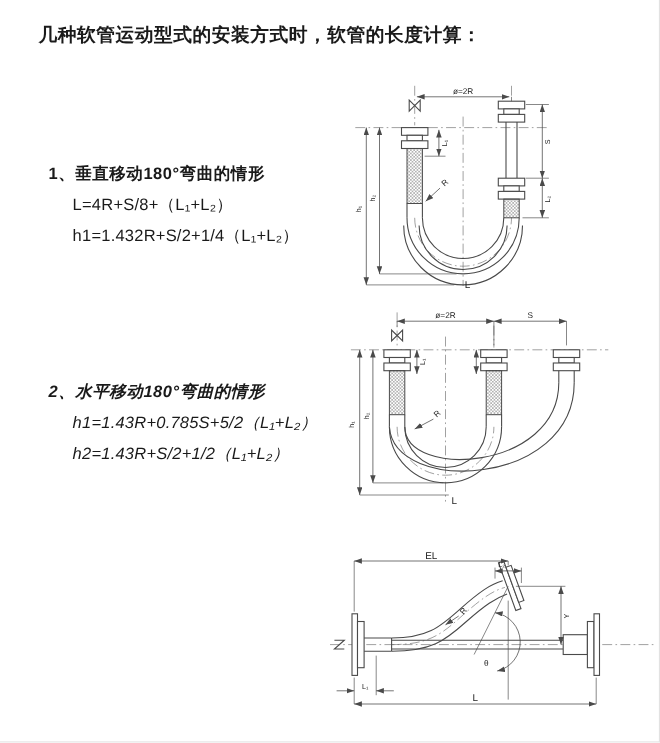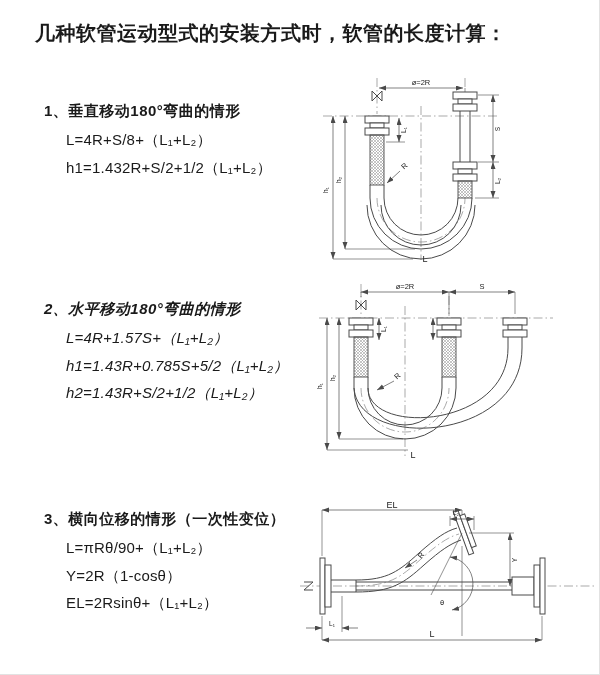--- a/index.html
+++ b/index.html
@@ -1,20 +1,20 @@
 <!DOCTYPE html>
 <html><head>
 <meta charset="utf-8">
 <style>
   html,body{margin:0;padding:0;background:#f2f2f2;}
   .page{position:relative;width:600px;height:675px;background:#ffffff;
         font-family:"Liberation Sans",sans-serif;color:#1a1a1a;overflow:hidden;
         border-right:1px solid #e2e2e2;border-bottom:1px solid #e2e2e2;box-sizing:border-box;}
-  .title{position:absolute;left:35px;top:20px;font-size:20px;font-weight:bold;letter-spacing:0.5px;}
-  .section{position:absolute;left:44px;width:300px;}
+  .title{position:absolute;left:35px;top:20px;font-size:17px;font-weight:bold;letter-spacing:0.5px;}
+  .section{position:absolute;left:44px;width:300px;margin-top:47px;}
   .sec1{top:102px;} .sec2{top:300px;font-style:italic;} .sec3{top:510px;}
   .sec-heading{font-size:15px;font-weight:bold;letter-spacing:0.5px;margin:0 0 5px 0;}
   .formula{font-size:15px;margin:0 0 0 22px;line-height:27.5px;white-space:nowrap;letter-spacing:0.2px;}
   .diagram{position:absolute;}
   .d1{left:315px;top:72px;} .d2{left:313px;top:278px;} .d3{left:298px;top:500px;}
   svg{display:block;}
   .ln{stroke:#4a4a4a;stroke-width:1;fill:none;}
   .fl{stroke:#4a4a4a;stroke-width:1;fill:#ffffff;}
   .cl{stroke:#707070;stroke-width:0.6;stroke-dasharray:9 3 1.5 3;fill:none;}
   .dim{stroke:#4a4a4a;stroke-width:0.7;fill:none;}
@@ -25,36 +25,29 @@
 </head>
 <body>
 
 <div class="page">
 
   <div class="title">几种软管运动型式的安装方式时，软管的长度计算：</div>
 
   <div class="section sec1">
     <div class="sec-heading">1、垂直移动180°弯曲的情形</div>
     <div class="formula">L=4R+S/8+（L₁+L₂）</div>
-    <div class="formula">h1=1.432R+S/2+1/2（L₁+L₂）</div>
+    <div class="formula">h1=1.432R+S/2+1/4（L₁+L₂）</div>
   </div>
 
   <div class="section sec2">
     <div class="sec-heading">2、水平移动180°弯曲的情形</div>
-    <div class="formula">L=4R+1.57S+（L₁+L₂）</div>
     <div class="formula">h1=1.43R+0.785S+5/2（L₁+L₂）</div>
     <div class="formula">h2=1.43R+S/2+1/2（L₁+L₂）</div>
   </div>
 
-  <div class="section sec3">
-    <div class="sec-heading">3、横向位移的情形（一次性变位）</div>
-    <div class="formula">L=πRθ/90+（L₁+L₂）</div>
-    <div class="formula">Y=2R（1-cosθ）</div>
-    <div class="formula">EL=2Rsinθ+（L₁+L₂）</div>
-  </div>
 
   <div class="diagram d1">
     <svg width="254" height="192" viewBox="0 0 254 192">
       <defs>
         <marker id="ar1" markerWidth="8" markerHeight="6" refX="7" refY="2.5" orient="auto-start-reverse" markerUnits="userSpaceOnUse">
           <path d="M0,0L7,2.5L0,5Z" fill="#4a4a4a"></path>
         </marker>
         <pattern id="hx1" width="3" height="3" patternUnits="userSpaceOnUse">
           <path d="M0,0L3,3M3,0L0,3" stroke="#8d8d8d" stroke-width="0.5"></path>
         </pattern>

